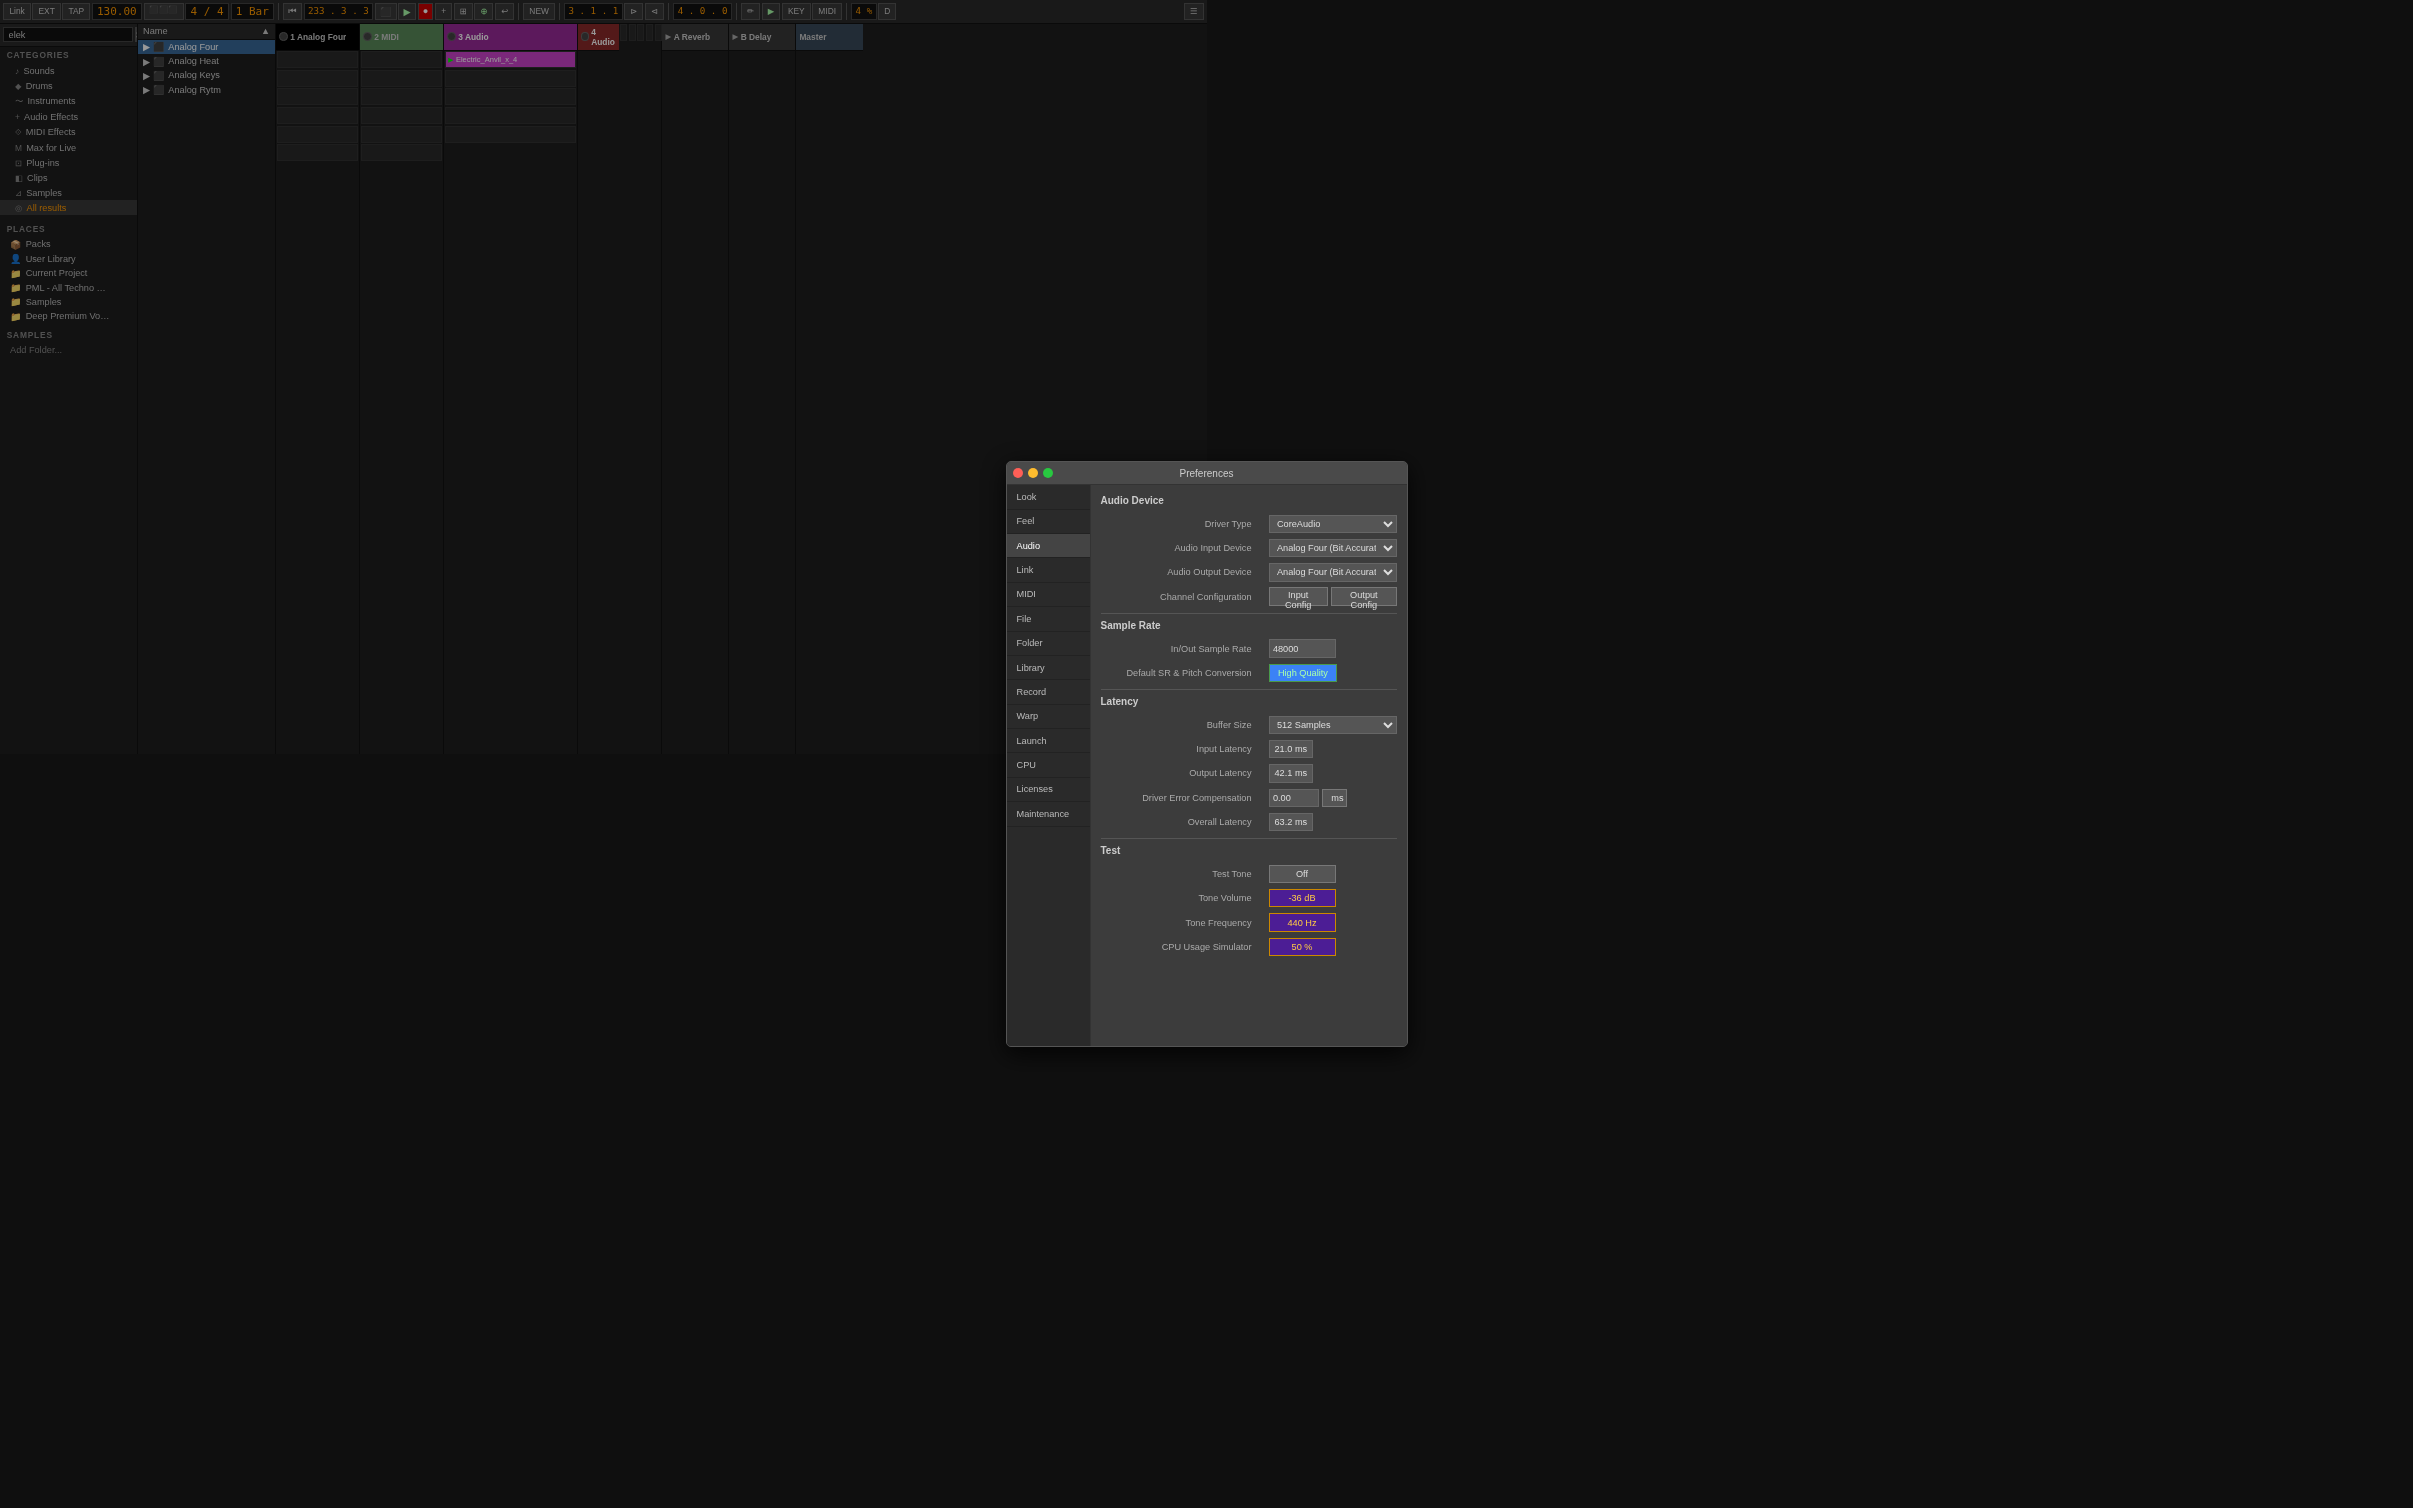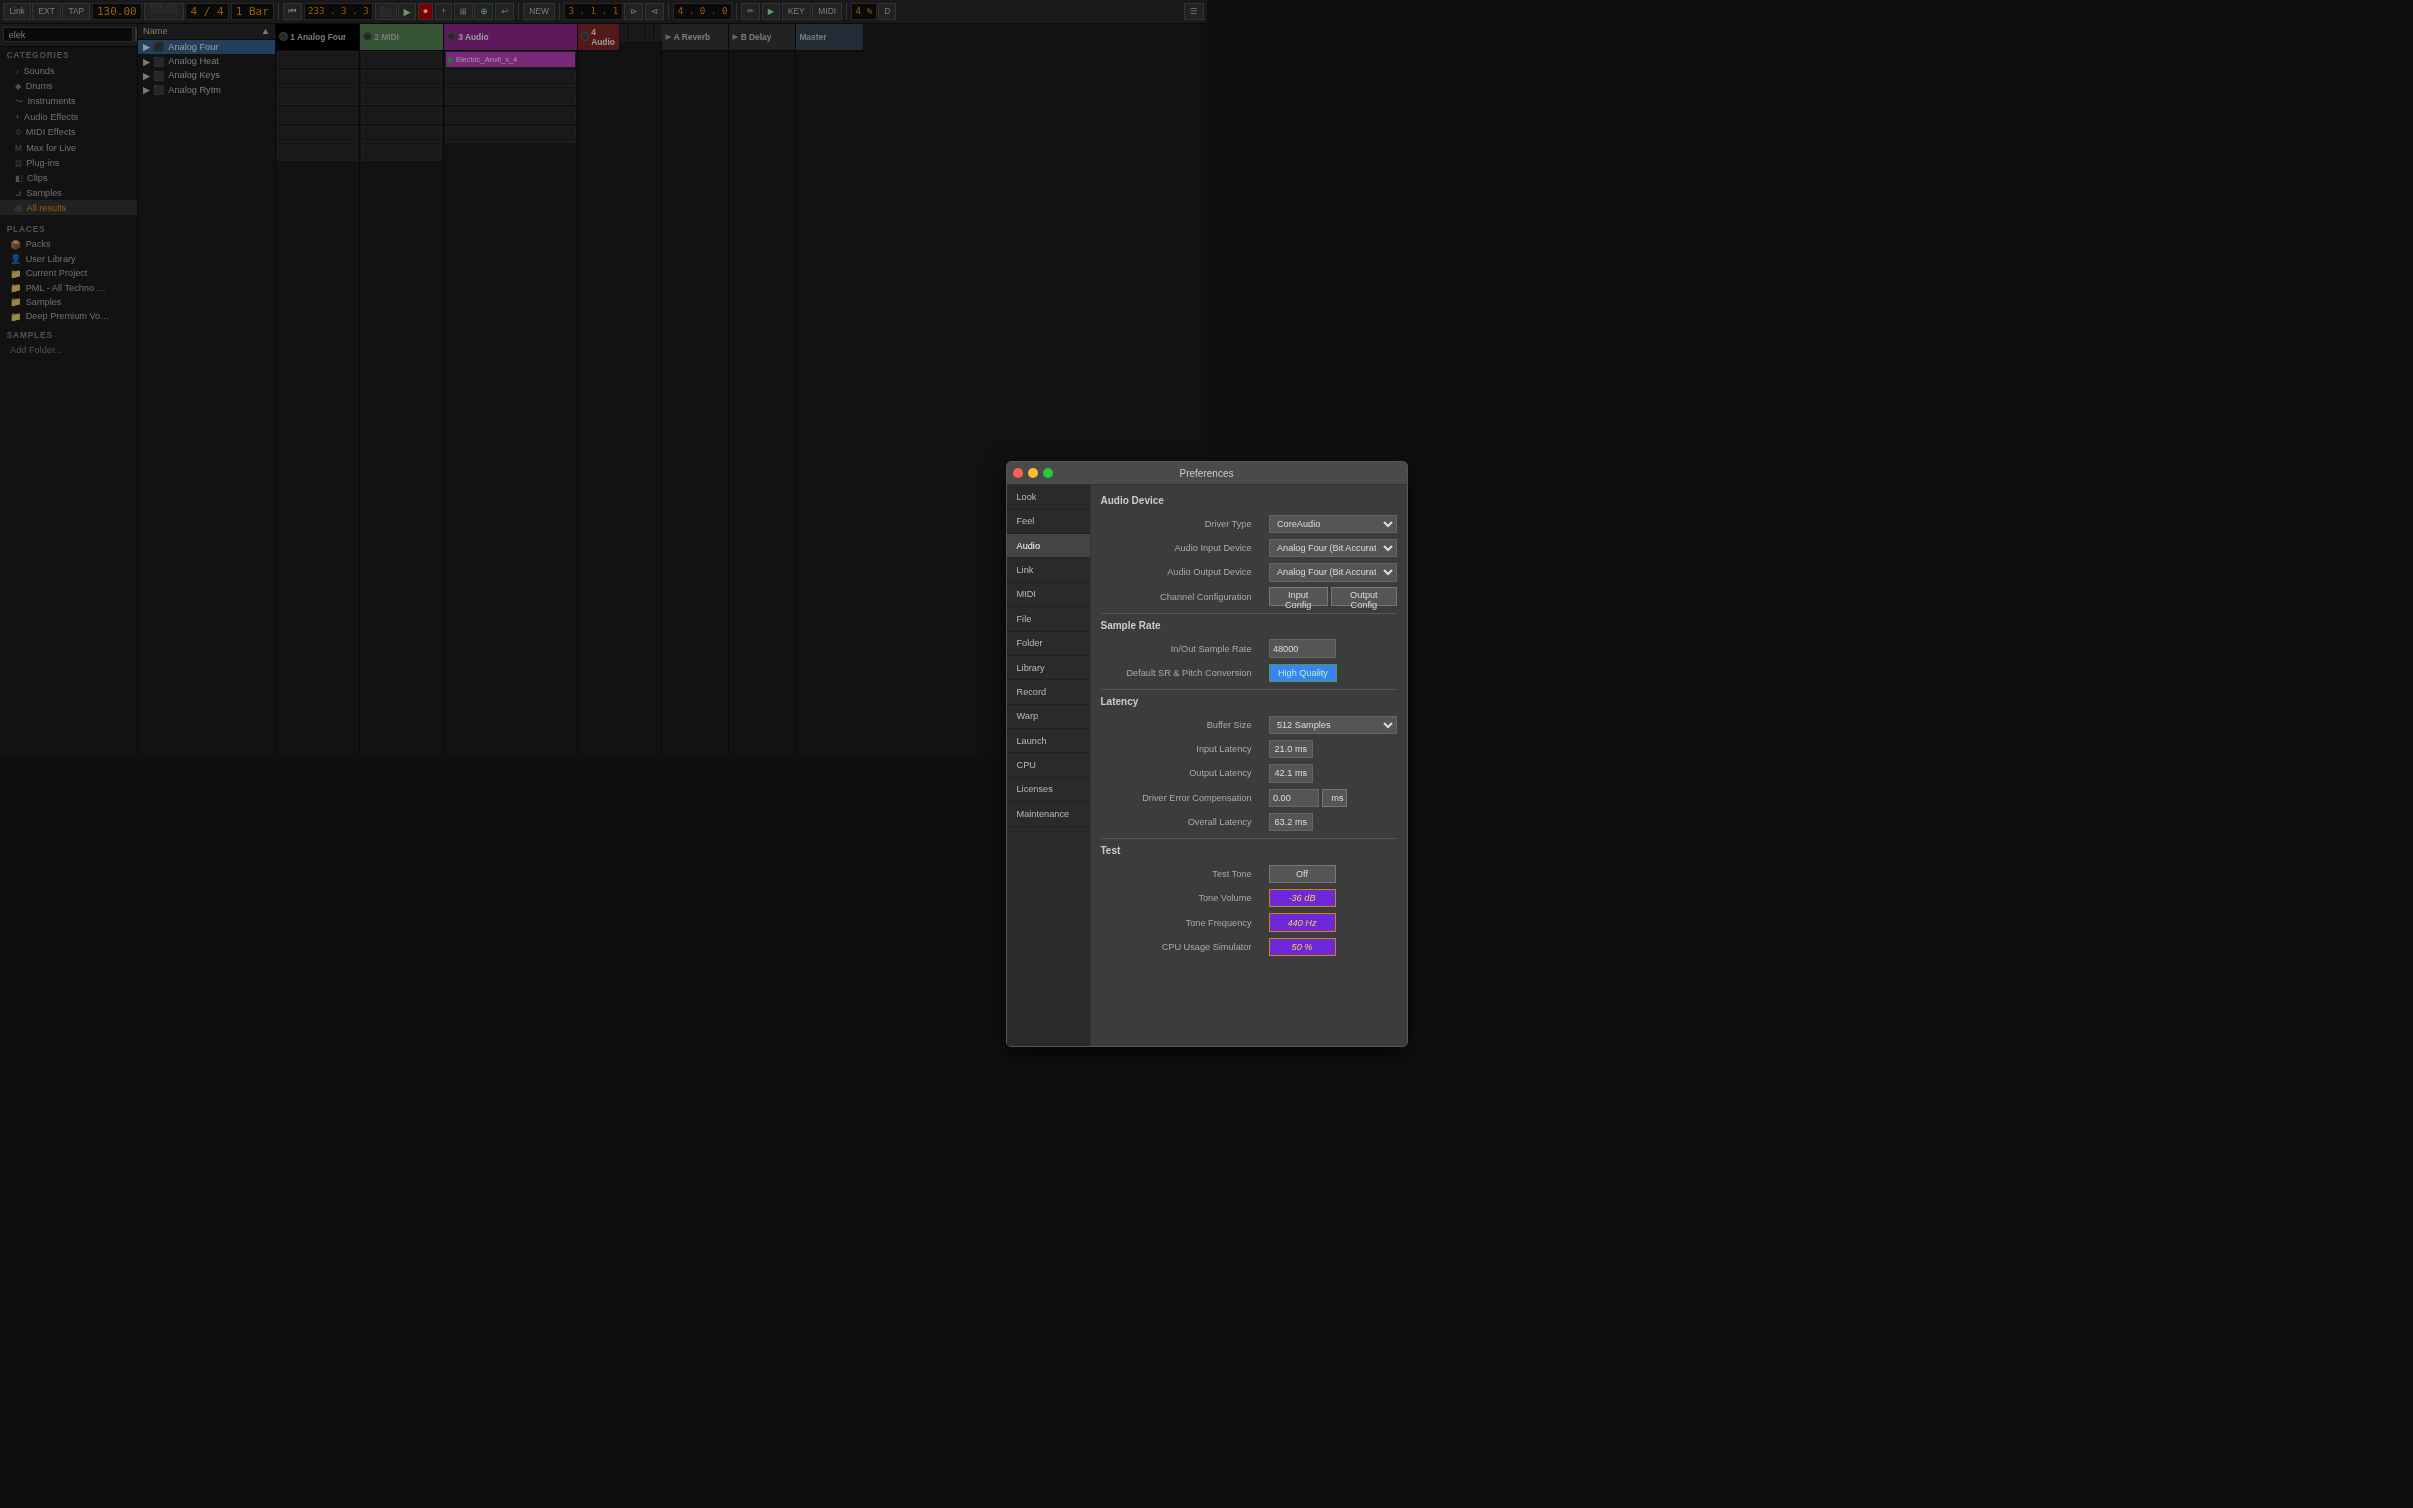--- a/index.html
+++ b/index.html
@@ -315,24 +315,23 @@
       padding: 1.7px 8.4px;
       cursor: pointer;
       height: 18.4px;
     }
     .pref-btn.highlight-green {
       background: #3b82f6;
       border-color: #4a9a4a;
       color: #aaffaa;
     }
     .pref-btn.highlight-orange {
-      background: #6d28d9;
+      background: #4c1d95;
       border-color: #cc8800;
       color: #ffcc44;
-      font-style: italic;
     }
     .pref-divider {
       height: 0.8px;
       background: #555;
       margin: 6.7px 0;
     }
     .pref-value-display {
       background: #555;
       border: 0.8px solid #666;
       color: #ddd;

